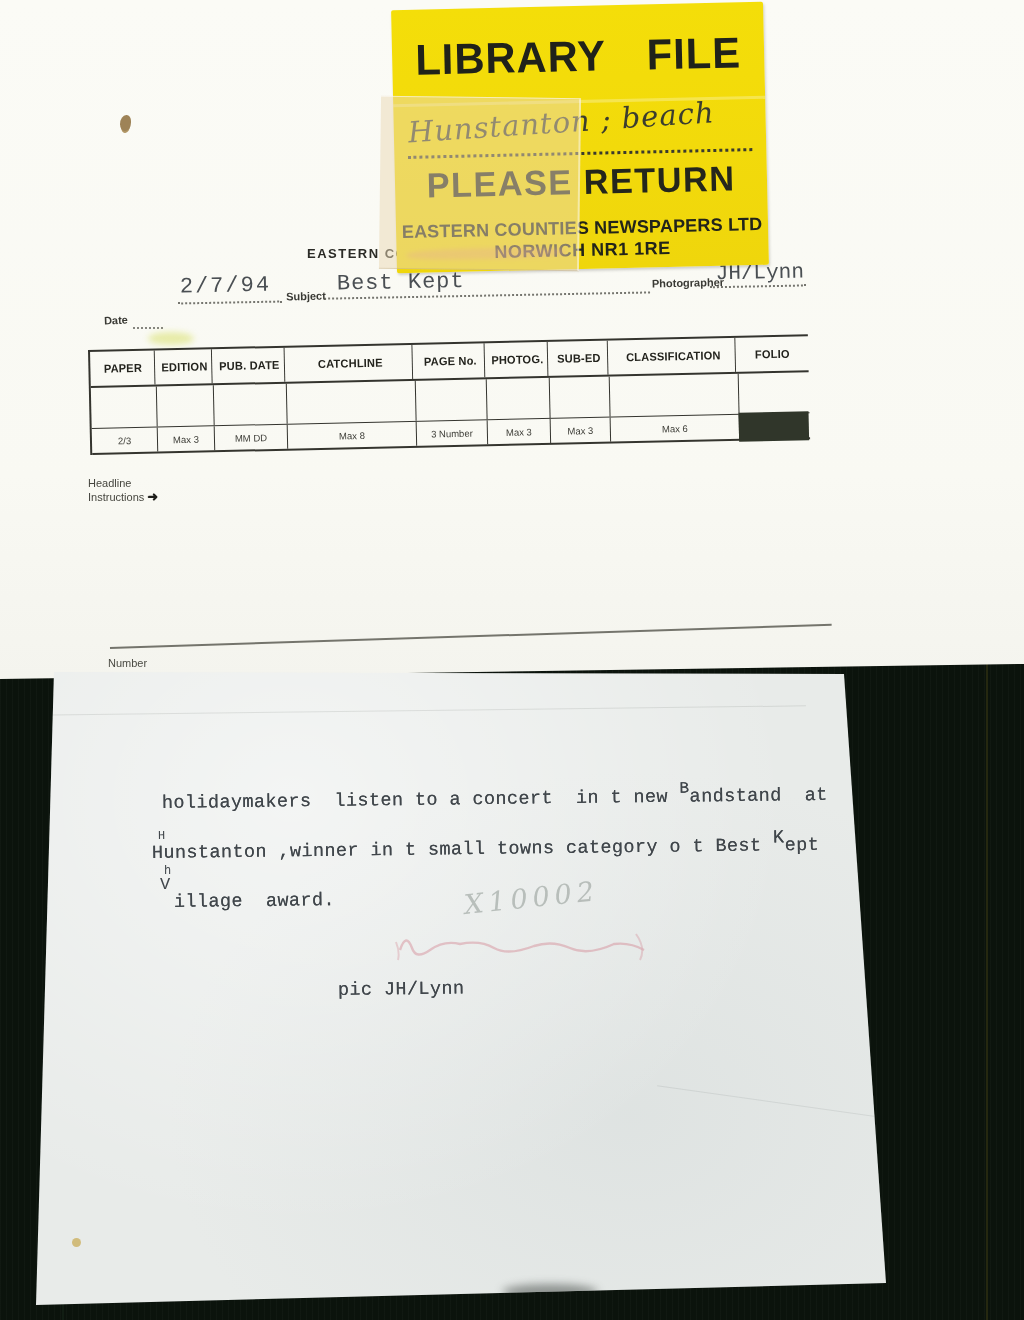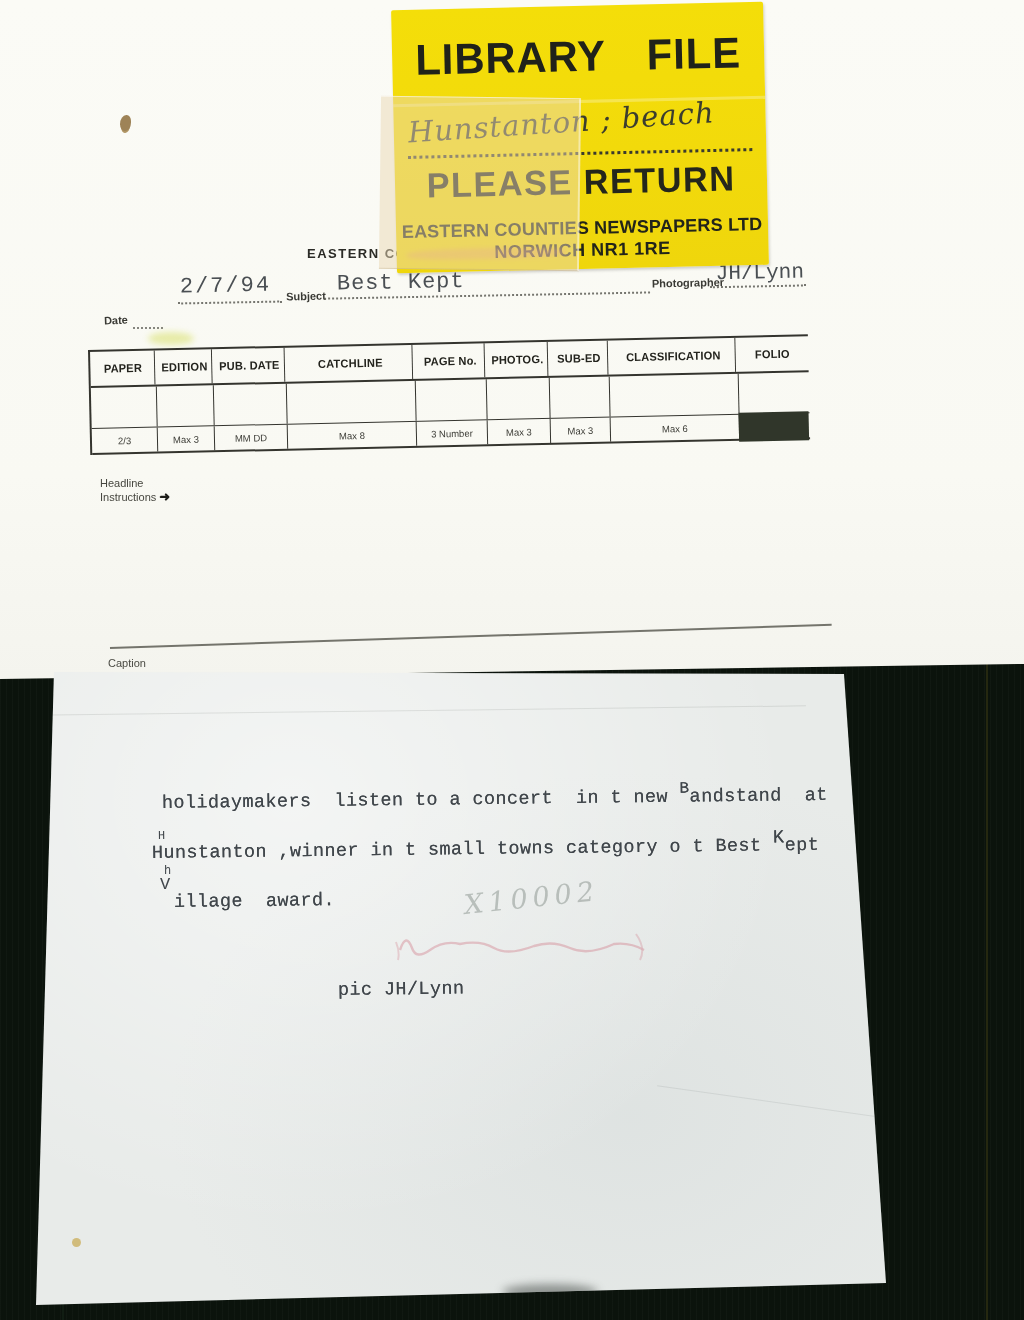--- a/index.html
+++ b/index.html
@@ -65,21 +65,21 @@
   .hrow{height:34px;border-bottom:2px solid #34342e;}
   .hrow .tcell{font-size:11.5px;font-weight:bold;color:#23231d;letter-spacing:.2px;transform:scaleX(.96);}
   .erow{height:40px;}
   .mrow{height:24px;border-top:1.5px solid #34342e;border-bottom:2px solid #34342e;}
   .mrow .tcell{font-size:9.5px;color:#3c3c36;}
   .c0{width:66px}.c1{width:57px}.c2{width:73px}.c3{width:129px}.c4{width:71px}
   .c5{width:63px}.c6{width:60px}.c7{width:129px}.c8{width:68px;border-right:none !important;}
   .mrow .c8{border-bottom:none;position:relative;}
   .folio-black{position:absolute;left:-1px;top:-2px;width:70px;height:29px;background:#30362a;}
 
-  .headline-ins{position:absolute;left:100px;top:477px;font-size:11px;color:#46463f;line-height:13px;}
+  .headline-ins{position:absolute;left:88px;top:477px;font-size:11px;color:#46463f;line-height:13px;}
   .headline-ins .arrow{font-size:13px;color:#1e1e1a;font-weight:bold;}
   .mid-rule{position:absolute;left:110px;top:647px;width:722px;height:2px;background:#74746c;
     transform:rotate(-1.85deg);transform-origin:left center;}
   .caption-lab{position:absolute;left:108px;top:657px;font-size:11px;color:#4a4a43;}
 
   
   .sticker{
     position:absolute;left:394px;top:6px;width:372px;height:263px;
     background:linear-gradient(180deg,#f4de09 0%,#f2da0b 55%,#efd60c 100%);
     transform:rotate(-1.3deg);border-radius:2px;
@@ -224,21 +224,21 @@
       </div>
     </div>
 
     <div class="headline-ins">
       <span>Headline</span><br>
       <span>Instructions</span>
       <span class="arrow">➜</span>
     </div>
 
     <div class="mid-rule"></div>
-    <div class="caption-lab">Caption</div>
+    <div class="caption-lab">Number</div>
   </div>
 
   <div class="paper">
     <div class="crease1"></div>
     <div class="crease2"></div>
 
     <div class="cap-line cl1"><span>holidaymakers  listen to a concert  in t new </span><span class="supB">B</span><span>andstand  at</span></div>
 
     <div class="hfrag">H</div>
     <div class="cap-line cl2"><span>Hunstanton ,winner in t small towns category o t Best </span><span class="supK">K</span><span>ept</span></div>

